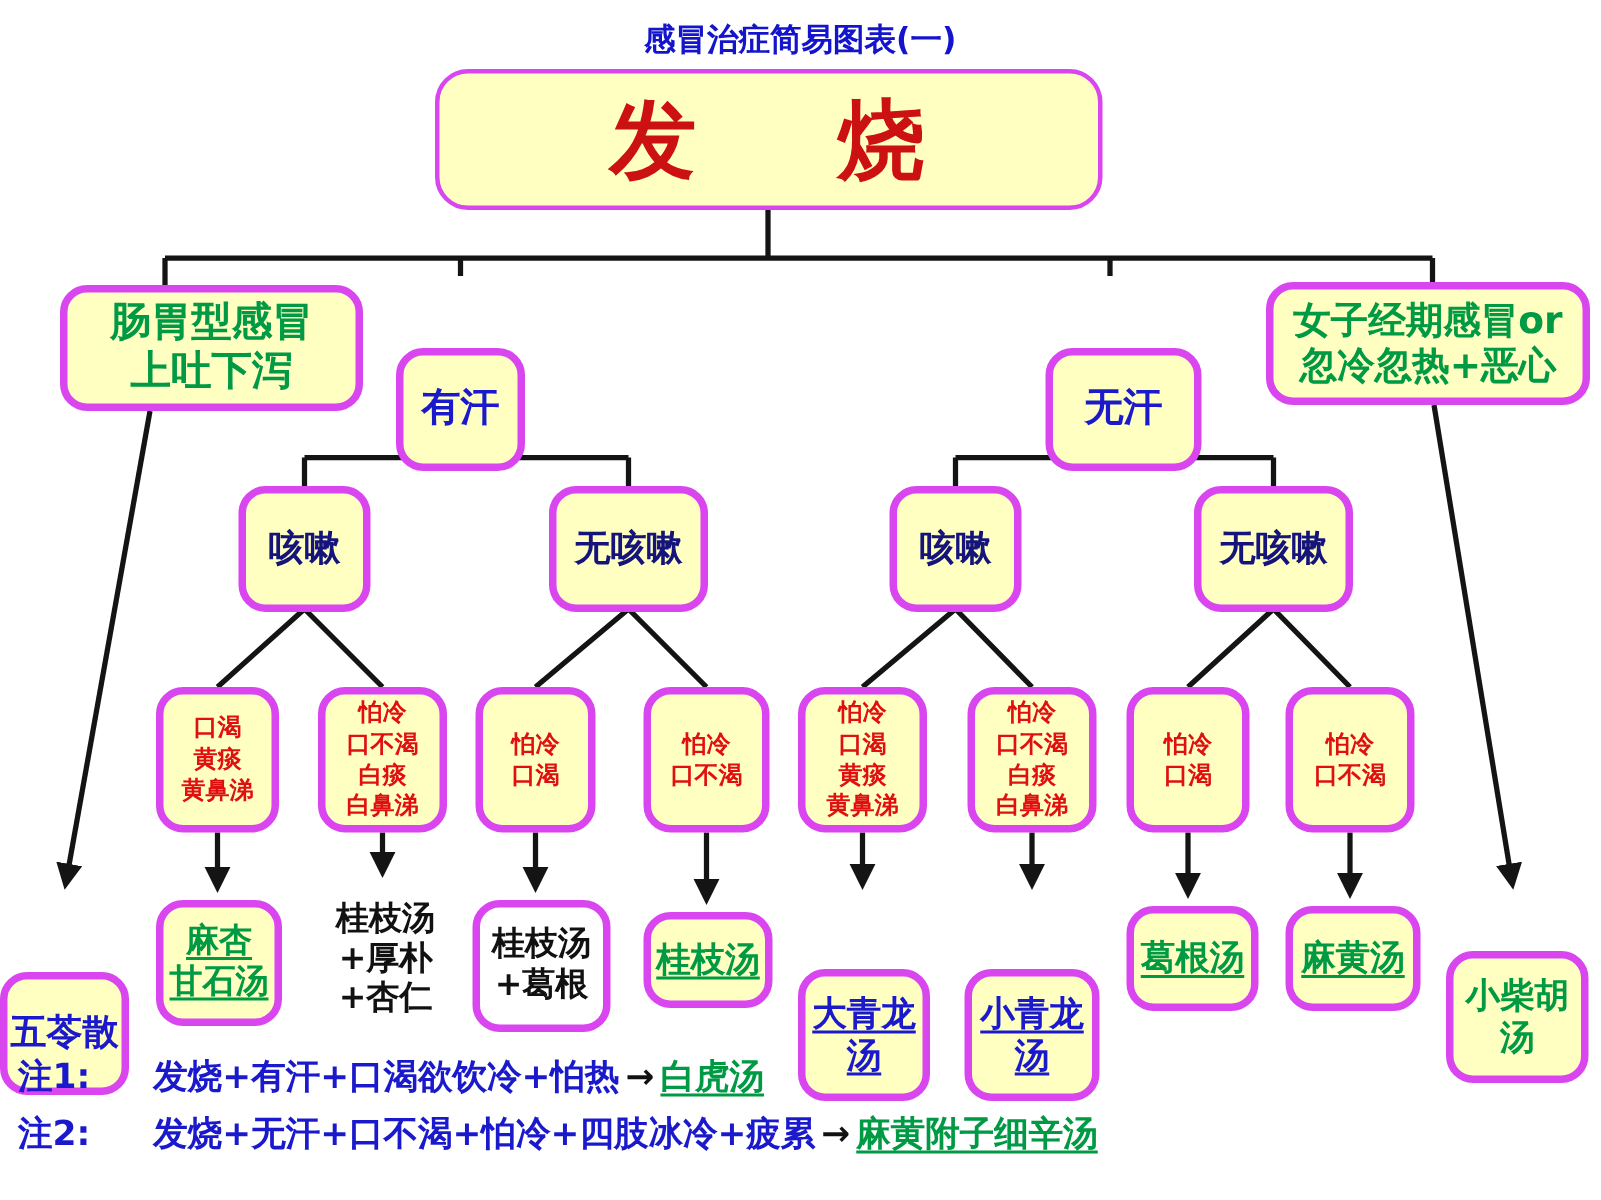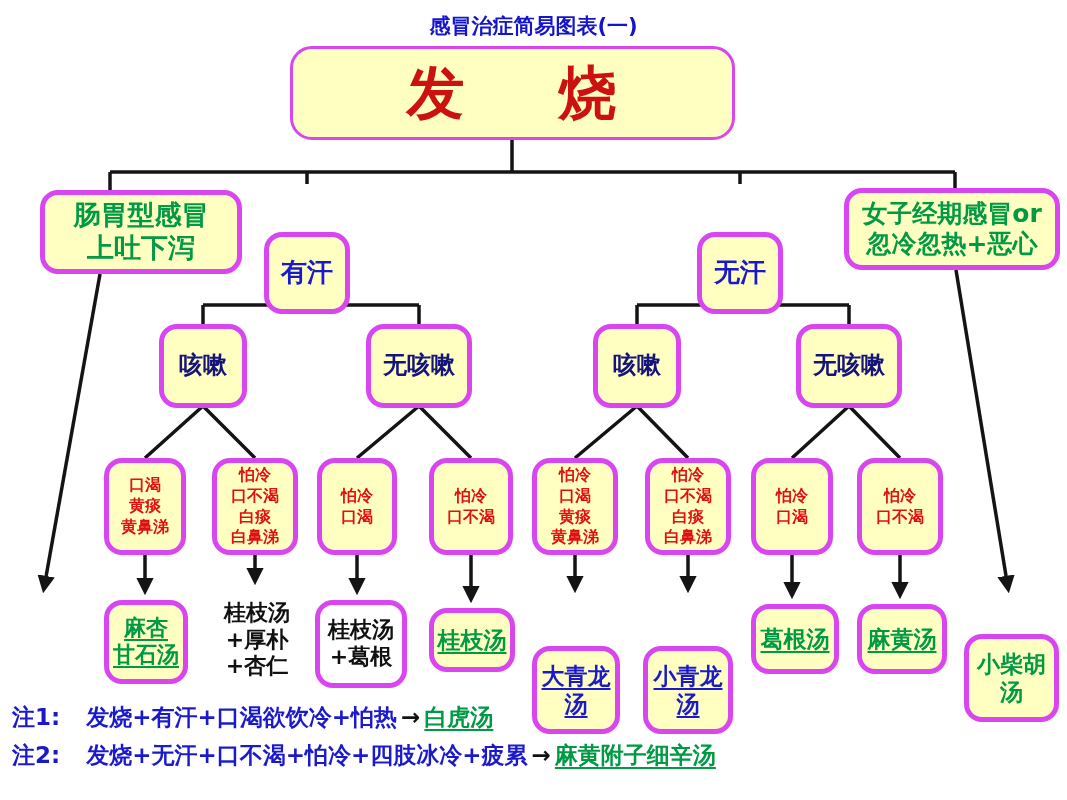--- a/index.html
+++ b/index.html
@@ -30,21 +30,21 @@
   .navy  { color: #14147a; }
   .red-s { color: #e01010; line-height: 1.3; }
   .black { color: #111111; }
   .ul { text-decoration: underline; text-decoration-thickness: 2px; text-underline-offset: 4px; }
   .white-box { background: #ffffff; }
   .no-box { background: transparent; border: none; border-radius: 0; }
   .note {
     position: absolute; left: 12px; z-index: 3;
     font-size: 23px; font-weight: bold; white-space: nowrap;
   }
-  .note-prefix { color: #1a1acc; margin-right: 26px; }
+  .note-prefix { color: #1a1acc; margin-right: 42px; }
   .note-body { color: #1a1acc; }
   .note-arrow { color: #111111; margin: 0 4px; }
   .note-result { }
 </style>
 </head>
 <body>
 
 <div class="canvas">
 
   <svg class="connectors" width="1067" height="800" viewBox="0 0 1067 800">
@@ -71,21 +71,21 @@
     </g>
   </svg>
 
   <div class="title">感冒治症简易图表(一)</div>
 
   <div class="box root-box" style="left:290px;top:46px;width:445px;height:94px;">发 烧</div>
 
   <div class="box green" style="left:8px;top:190px;width:202px;height:84px;font-size:27px;margin-left:32px;">肠胃型感冒
 上吐下泻</div>
   <div class="box blue" style="left:264px;top:184px;width:86px;height:82px;font-size:26px;">有汗</div>
-  <div class="box blue" style="left:697px;top:184px;width:86px;height:82px;font-size:26px;">无汗</div>
+  <div class="box blue" style="left:697px;top:184px;width:104px;height:82px;font-size:26px;">无汗</div>
   <div class="box green" style="left:844px;top:188px;width:216px;height:82px;font-size:25px;">女子经期感冒or
 忽冷忽热+恶心</div>
 
   <div class="box navy" style="left:159px;top:324px;width:88px;height:84px;font-size:24px;">咳嗽</div>
   <div class="box navy" style="left:366px;top:324px;width:106px;height:84px;font-size:24px;">无咳嗽</div>
   <div class="box navy" style="left:593px;top:324px;width:88px;height:84px;font-size:24px;">咳嗽</div>
   <div class="box navy" style="left:796px;top:324px;width:106px;height:84px;font-size:24px;">无咳嗽</div>
 
   <div class="box red-s" style="left:104px;top:458px;width:82px;height:97px;font-size:16px;">口渴
 黄痰
@@ -104,20 +104,21 @@
 黄鼻涕</div>
   <div class="box red-s" style="left:645px;top:458px;width:86px;height:97px;font-size:16px;">怕冷
 口不渴
 白痰
 白鼻涕</div>
   <div class="box red-s" style="left:751px;top:458px;width:82px;height:97px;font-size:16px;">怕冷
 口渴</div>
   <div class="box red-s" style="left:857px;top:458px;width:86px;height:97px;font-size:16px;">怕冷
 口不渴</div>
 
+  <div class="box blue" style="left:0px;top:600px;width:86px;height:82px;font-size:24px;">五苓散</div>
   <div class="box green ul" style="left:104px;top:600px;width:84px;height:84px;font-size:22px;">麻杏
 甘石汤</div>
   <div class="box black no-box" style="left:210px;top:590px;width:94px;height:100px;font-size:22px;">桂枝汤
 +厚朴
 +杏仁</div>
   <div class="box black white-box" style="left:315px;top:600px;width:92px;height:88px;font-size:22px;">桂枝汤
 +葛根</div>
   <div class="box green ul" style="left:429px;top:608px;width:86px;height:64px;font-size:23px;">桂枝汤</div>
   <div class="box blue ul" style="left:532px;top:598px;width:88px;height:88px;font-size:23px;">大青龙
 汤</div>

